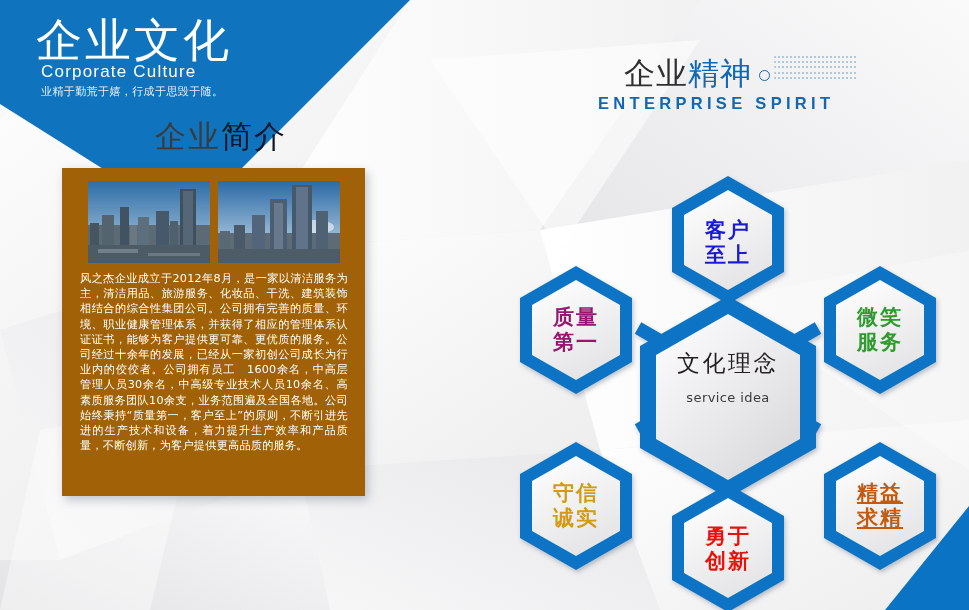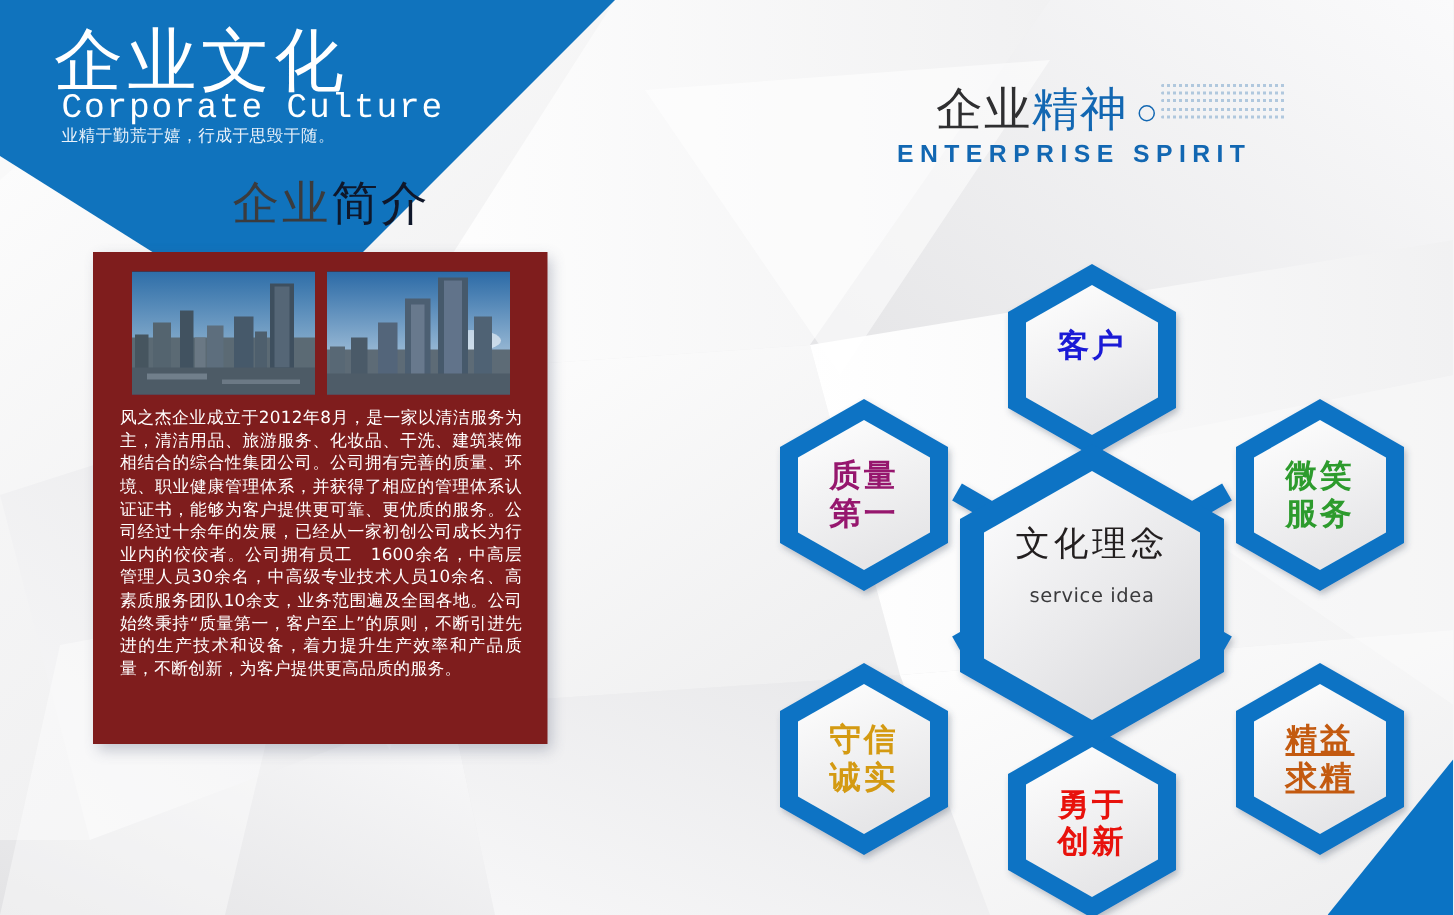--- a/index.html
+++ b/index.html
@@ -36,23 +36,23 @@
     position:absolute;left:36px;top:14px;
     font-size:46px;line-height:52px;
     color:#ffffff;
     font-family:"DejaVu Sans","Liberation Sans",sans-serif;
     font-weight:400;
     letter-spacing:3px;
     white-space:nowrap;
   }
   .en-title{
     position:absolute;left:41px;top:60px;
-    font-size:23px;line-height:24px;
+    font-size:17px;line-height:24px;
     color:#ffffff;
-    font-family:Liberation Mono, monospace;
+    font-family:Liberation Sans, sans-serif;
     letter-spacing:1.2px;
     white-space:nowrap;
     text-align:center;
   }
   .motto{
     position:absolute;left:41px;top:84px;
     font-size:11px;line-height:14px;
     color:#eaf2fa;
     letter-spacing:0.4px;
     white-space:nowrap;
@@ -65,21 +65,21 @@
     font-family:"DejaVu Sans","Liberation Sans",sans-serif;
     letter-spacing:2px;white-space:nowrap;
   }
   .intro-heading .dark{color:#3b3b3d;}
   .intro-heading .blue{color:#0f172a;}
 
   
   .intro-card{
     position:absolute;left:62px;top:168px;
     width:303px;height:328px;
-    background:#7f1d1d;
+    background:#a16207;
     box-shadow:3px 4px 9px rgba(70,80,110,.30);
     z-index:3;
   }
   .photo-row{
     position:absolute;left:26px;top:13px;
     width:252px;height:82px;
     display:flex;gap:8px;
   }
   .photo{
     position:relative;width:122px;height:82px;
@@ -326,20 +326,21 @@
         <polygon points="240,384 296,416 296,480 240,512 184,480 184,416" fill="#0b73c4"></polygon>
         <polygon points="240,398 284,423 284,473 240,498 196,473 196,423" fill="url(#hexfill)"></polygon>
 
         <polygon points="240,196 328,246 328,348 240,398 152,348 152,246" fill="#0b73c4"></polygon>
         <polygon points="240,214 312,255 312,339 240,380 168,339 168,255" fill="url(#hexfillC)"></polygon>
       </g>
     </svg>
 
     <div class="hex-label sat-label" style="left:176px;top:118px;width:128px;color:#1a1ad6;">
       <span>客户</span>
+      <span>至上</span>
     </div>
 
     <div class="hex-label sat-label" style="left:24px;top:205px;width:128px;color:#96176e;">
       <span>质量</span>
       <span>第一</span>
     </div>
 
     <div class="hex-label sat-label" style="left:328px;top:205px;width:128px;color:#2d9b2d;">
       <span>微笑</span>
       <span>服务</span>

